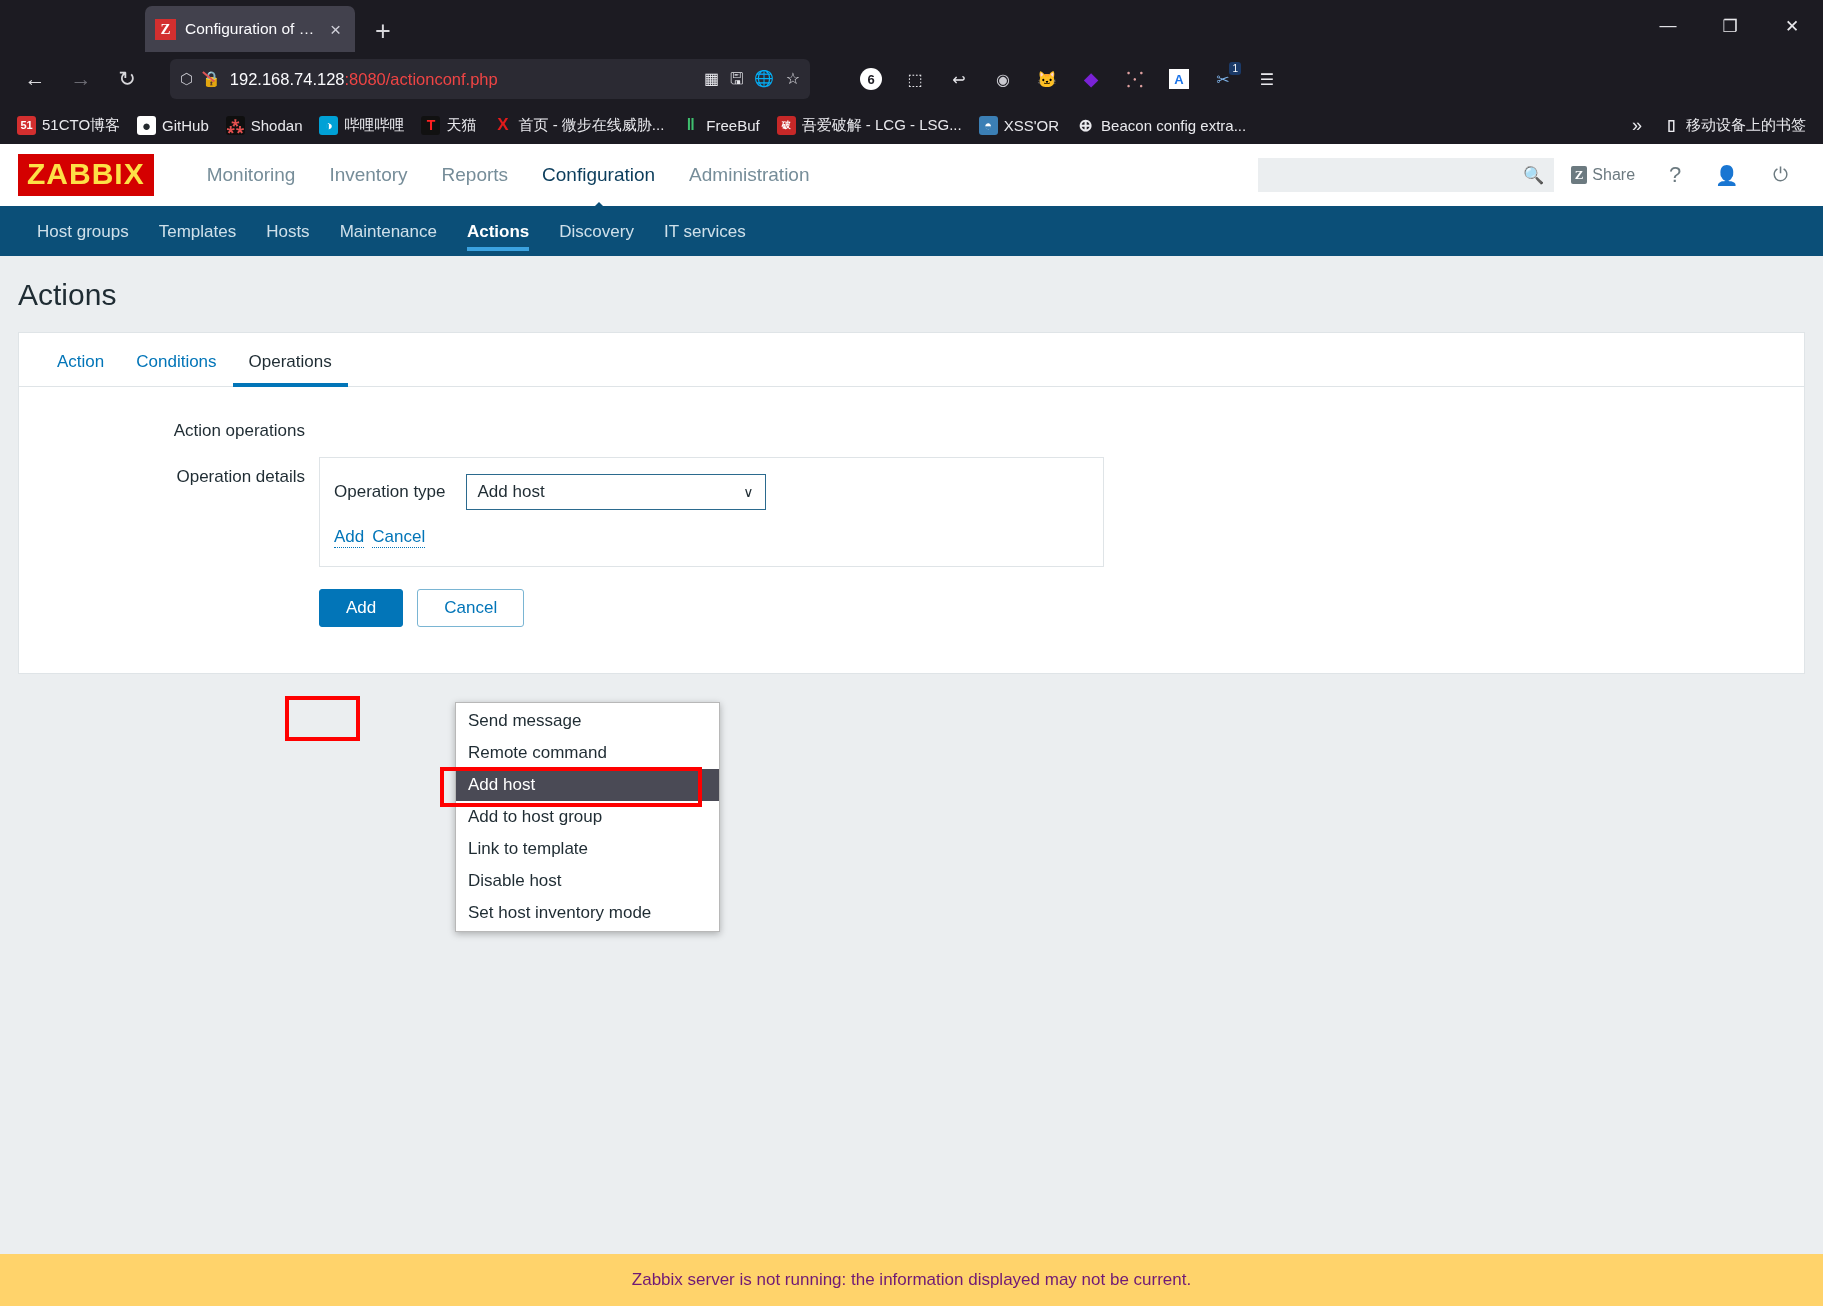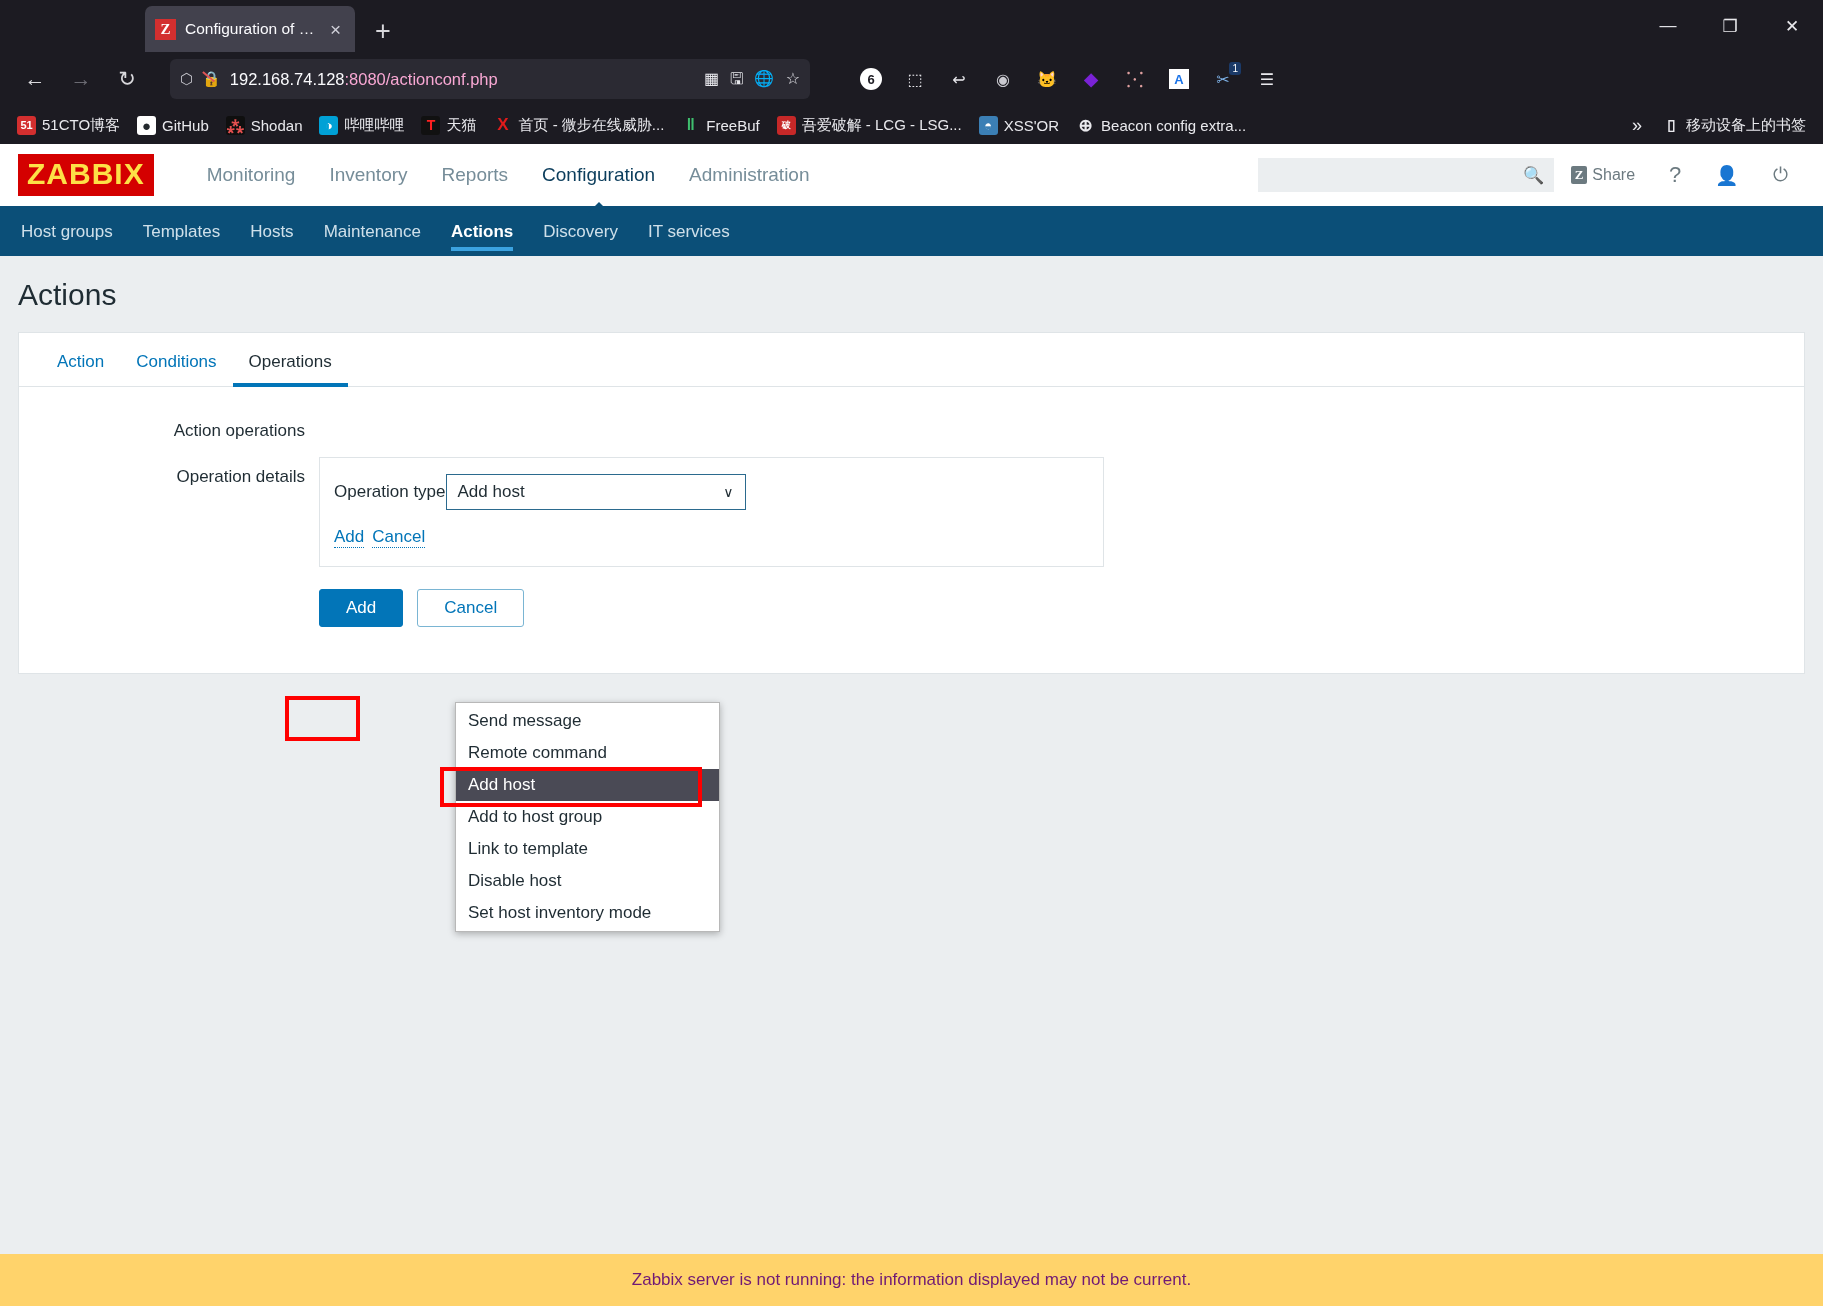--- a/index.html
+++ b/index.html
@@ -65,21 +65,21 @@
     display: flex; align-items: center; padding: 0 10px; gap: 9px;
   }
   .urlbox .shield { color: #c8c8cf; font-size: 15px; }
   .urlbox .lock-broken { position: relative; color: #c8c8cf; font-size: 15px; }
   .urlbox .lock-broken::after {
     content: ""; position: absolute; left: 1px; top: 1px;
     width: 15px; height: 1.6px; background: #e05555;
     transform: rotate(40deg); transform-origin: left center;
   }
   .urltext { color: #fbfbfe; font-size: 16.5px; white-space: nowrap; }
-  .urltext .dim { color: #f9a8d4; }
+  .urltext .dim { color: #ef4444; }
   .urlbox-icons { margin-left: auto; display: flex; align-items: center; gap: 11px; }
   .urlbox-icons span { color: #e6e6eb; font-size: 16px; line-height: 1; }
   .ext-icons { display: flex; align-items: center; gap: 6px; margin-left: 38px; }
   .ext-icon {
     width: 38px; height: 38px; display: flex; align-items: center;
     justify-content: center; font-size: 16px; color: #e8e8ec; position: relative;
   }
   .badge-num {
     position: absolute; top: 2px; right: 1px; background: #1b3a68; color: #fff;
     font-size: 10px; border-radius: 3px; padding: 0 3px; line-height: 13px;
@@ -140,21 +140,21 @@
     display: flex; align-items: center; gap: 5px;
     padding: 0 17px; color: #6c7a80; font-size: 16px;
   }
   .zx-share-badge {
     background: #6c7a80; color: #fff; font-weight: bold; font-size: 13px;
     padding: 1px 4px; border-radius: 2px; font-family: "Liberation Serif", serif;
   }
 
   .zx-subnav {
     height: 50px; background: #0b4f78; display: flex;
-    align-items: center; padding: 0 6px;
+    align-items: center; padding: 0 22px;
   }
   .zx-subnav a {
     color: #cfe0ea; font-size: 17px; text-decoration: none;
     padding: 14px 15px 12px; position: relative;
   }
   .zx-subnav a.active { color: #fff; font-weight: bold; }
   .zx-subnav a.active::after {
     content: ""; position: absolute; left: 15px; right: 15px; bottom: 3px;
     height: 4px; background: #3ba2e0;
   }
@@ -197,21 +197,21 @@
   .zx-th {
     color: #97a3ab; font-size: 15px; letter-spacing: 0.6px;
     text-transform: uppercase;
   }
   .zx-th.details { width: 355px; }
 
   .zx-panel {
     width: 785px; border: 1px solid #dfe4e7; background: #fff;
     padding: 16px 14px 18px 14px;
   }
-  .zx-inline { display: flex; align-items: center; gap: 0; }
+  .zx-inline { display: flex; align-items: center; gap: 20px; }
   .zx-sublabel { font-size: 17px; color: #1f2c33; }
   .zx-select {
     position: relative; width: 300px; height: 36px;
     border: 1px solid #2b6a8e; background: #fff;
     display: flex; align-items: center; padding: 0 11px;
     font-size: 17px; color: #1f2c33;
   }
   .zx-select .chev {
     margin-left: auto; font-size: 14px; color: #1f2c33;
   }

